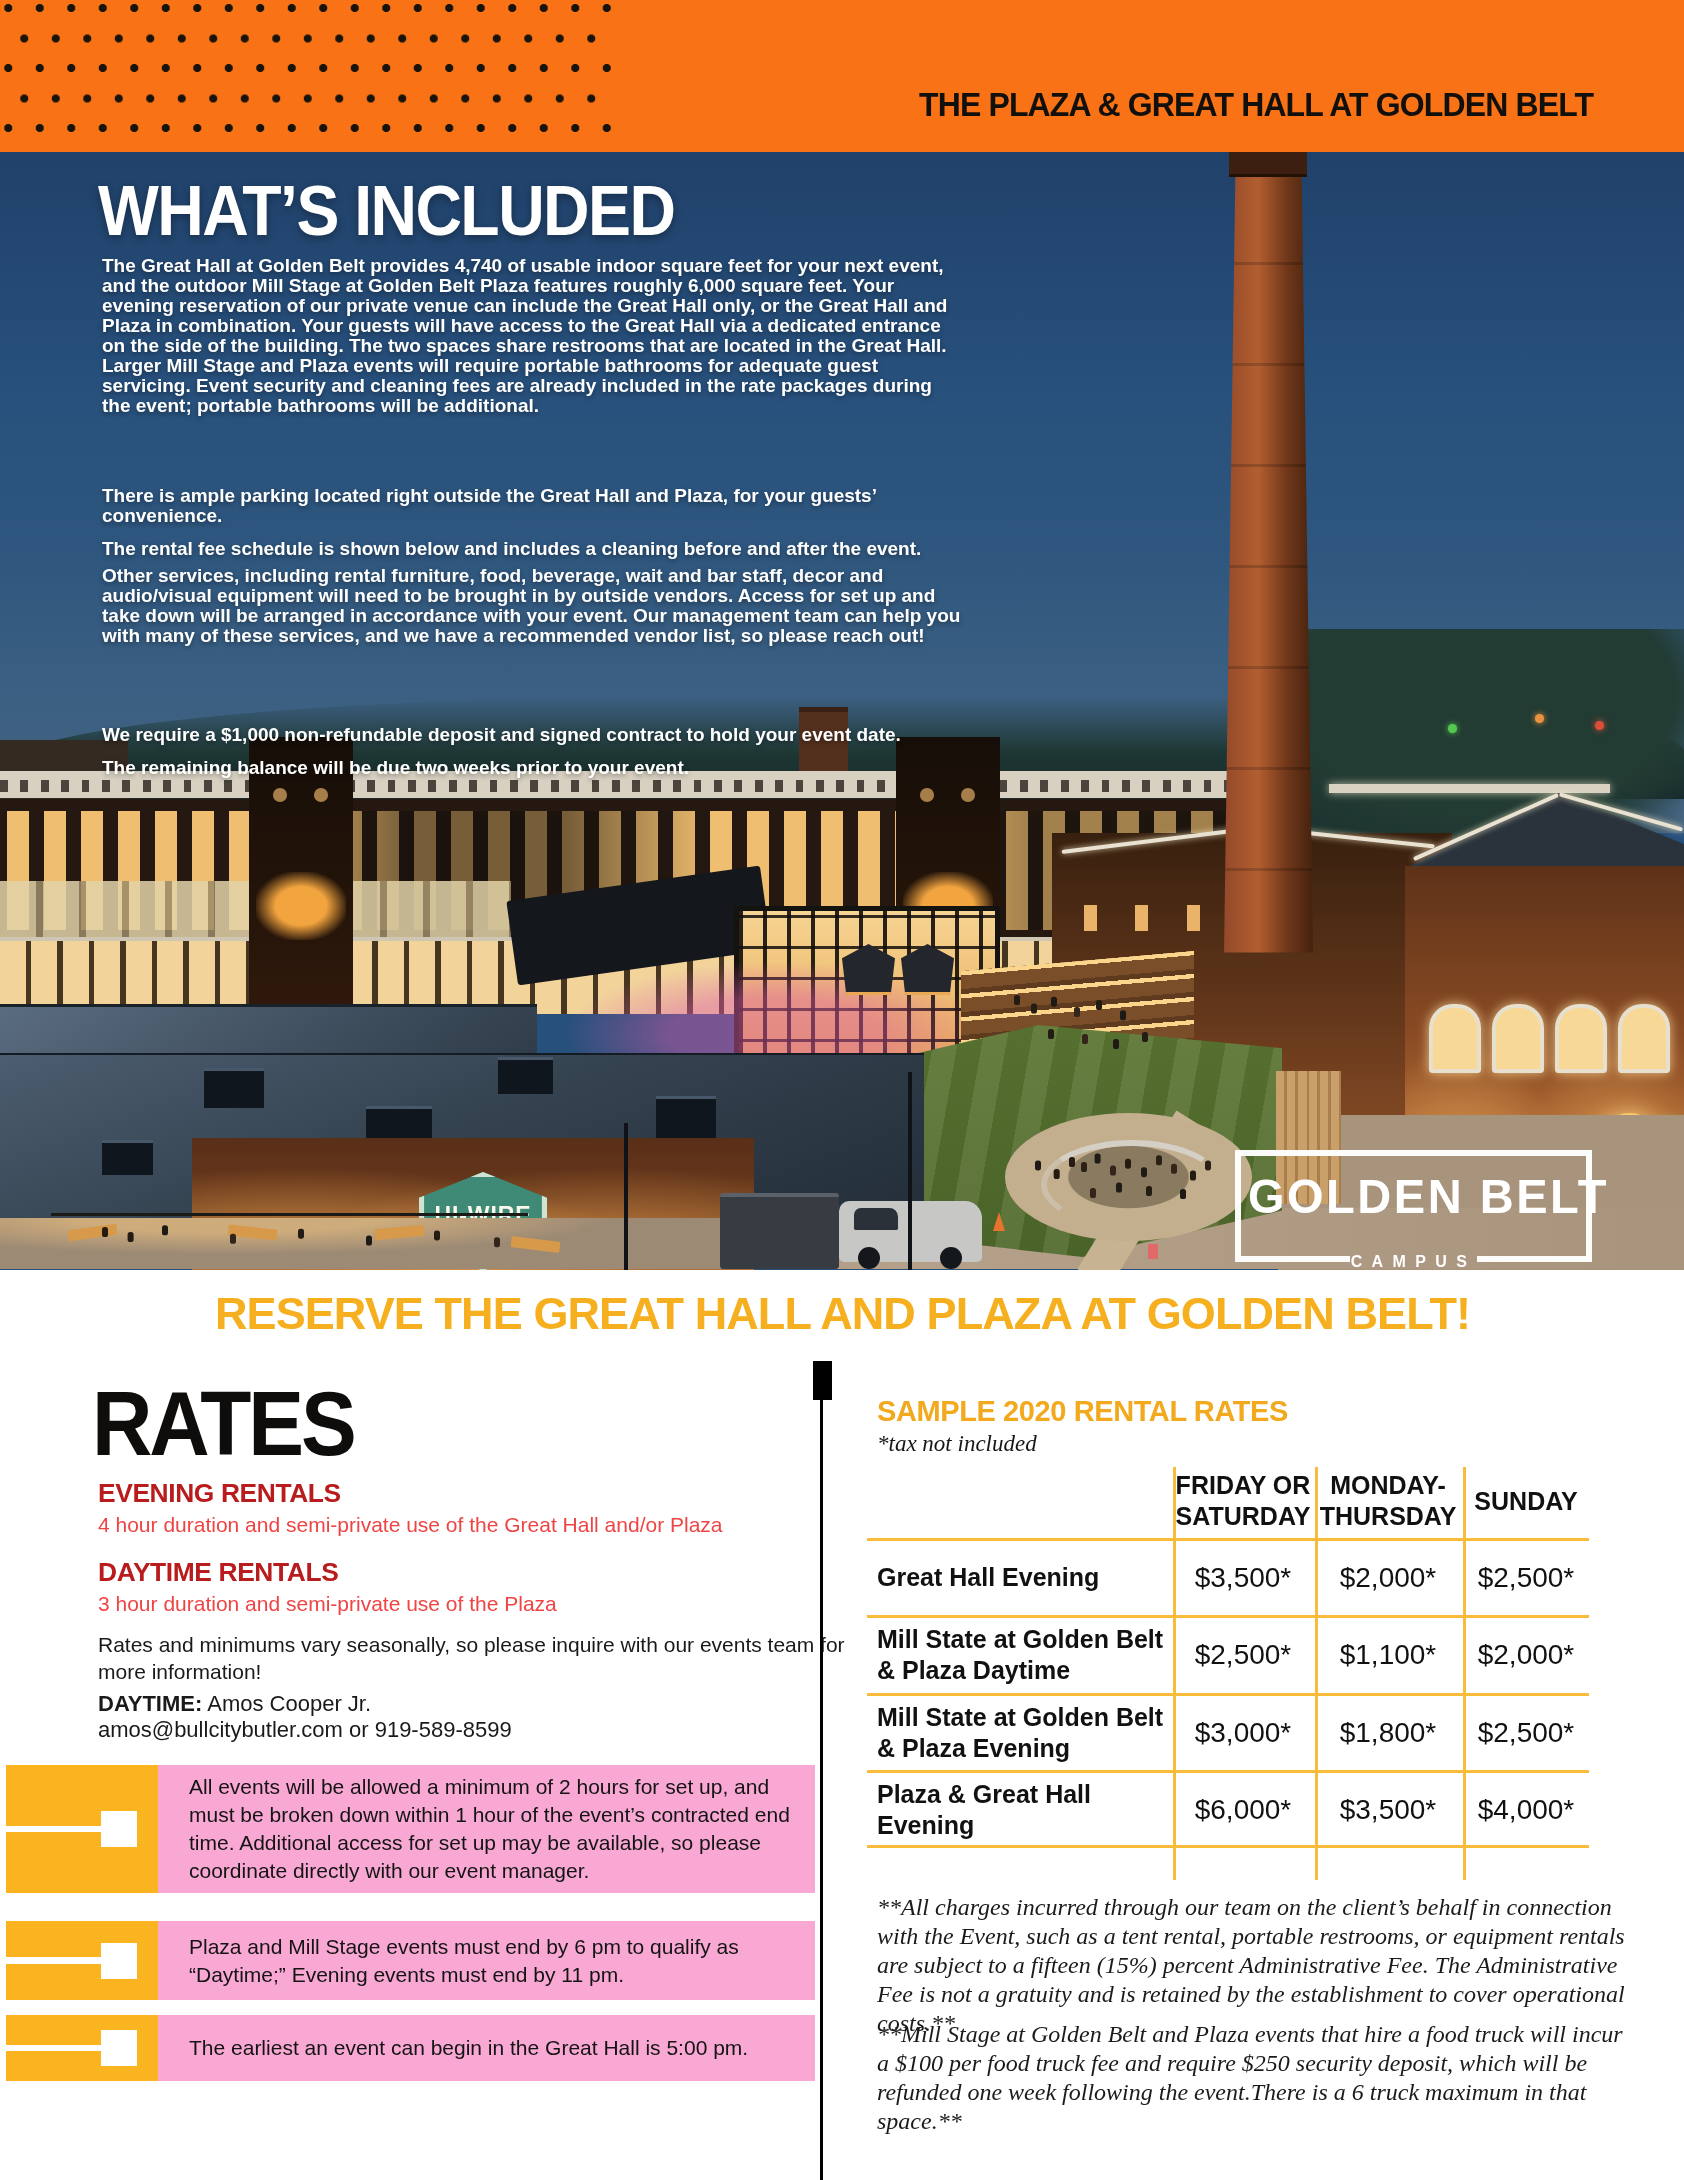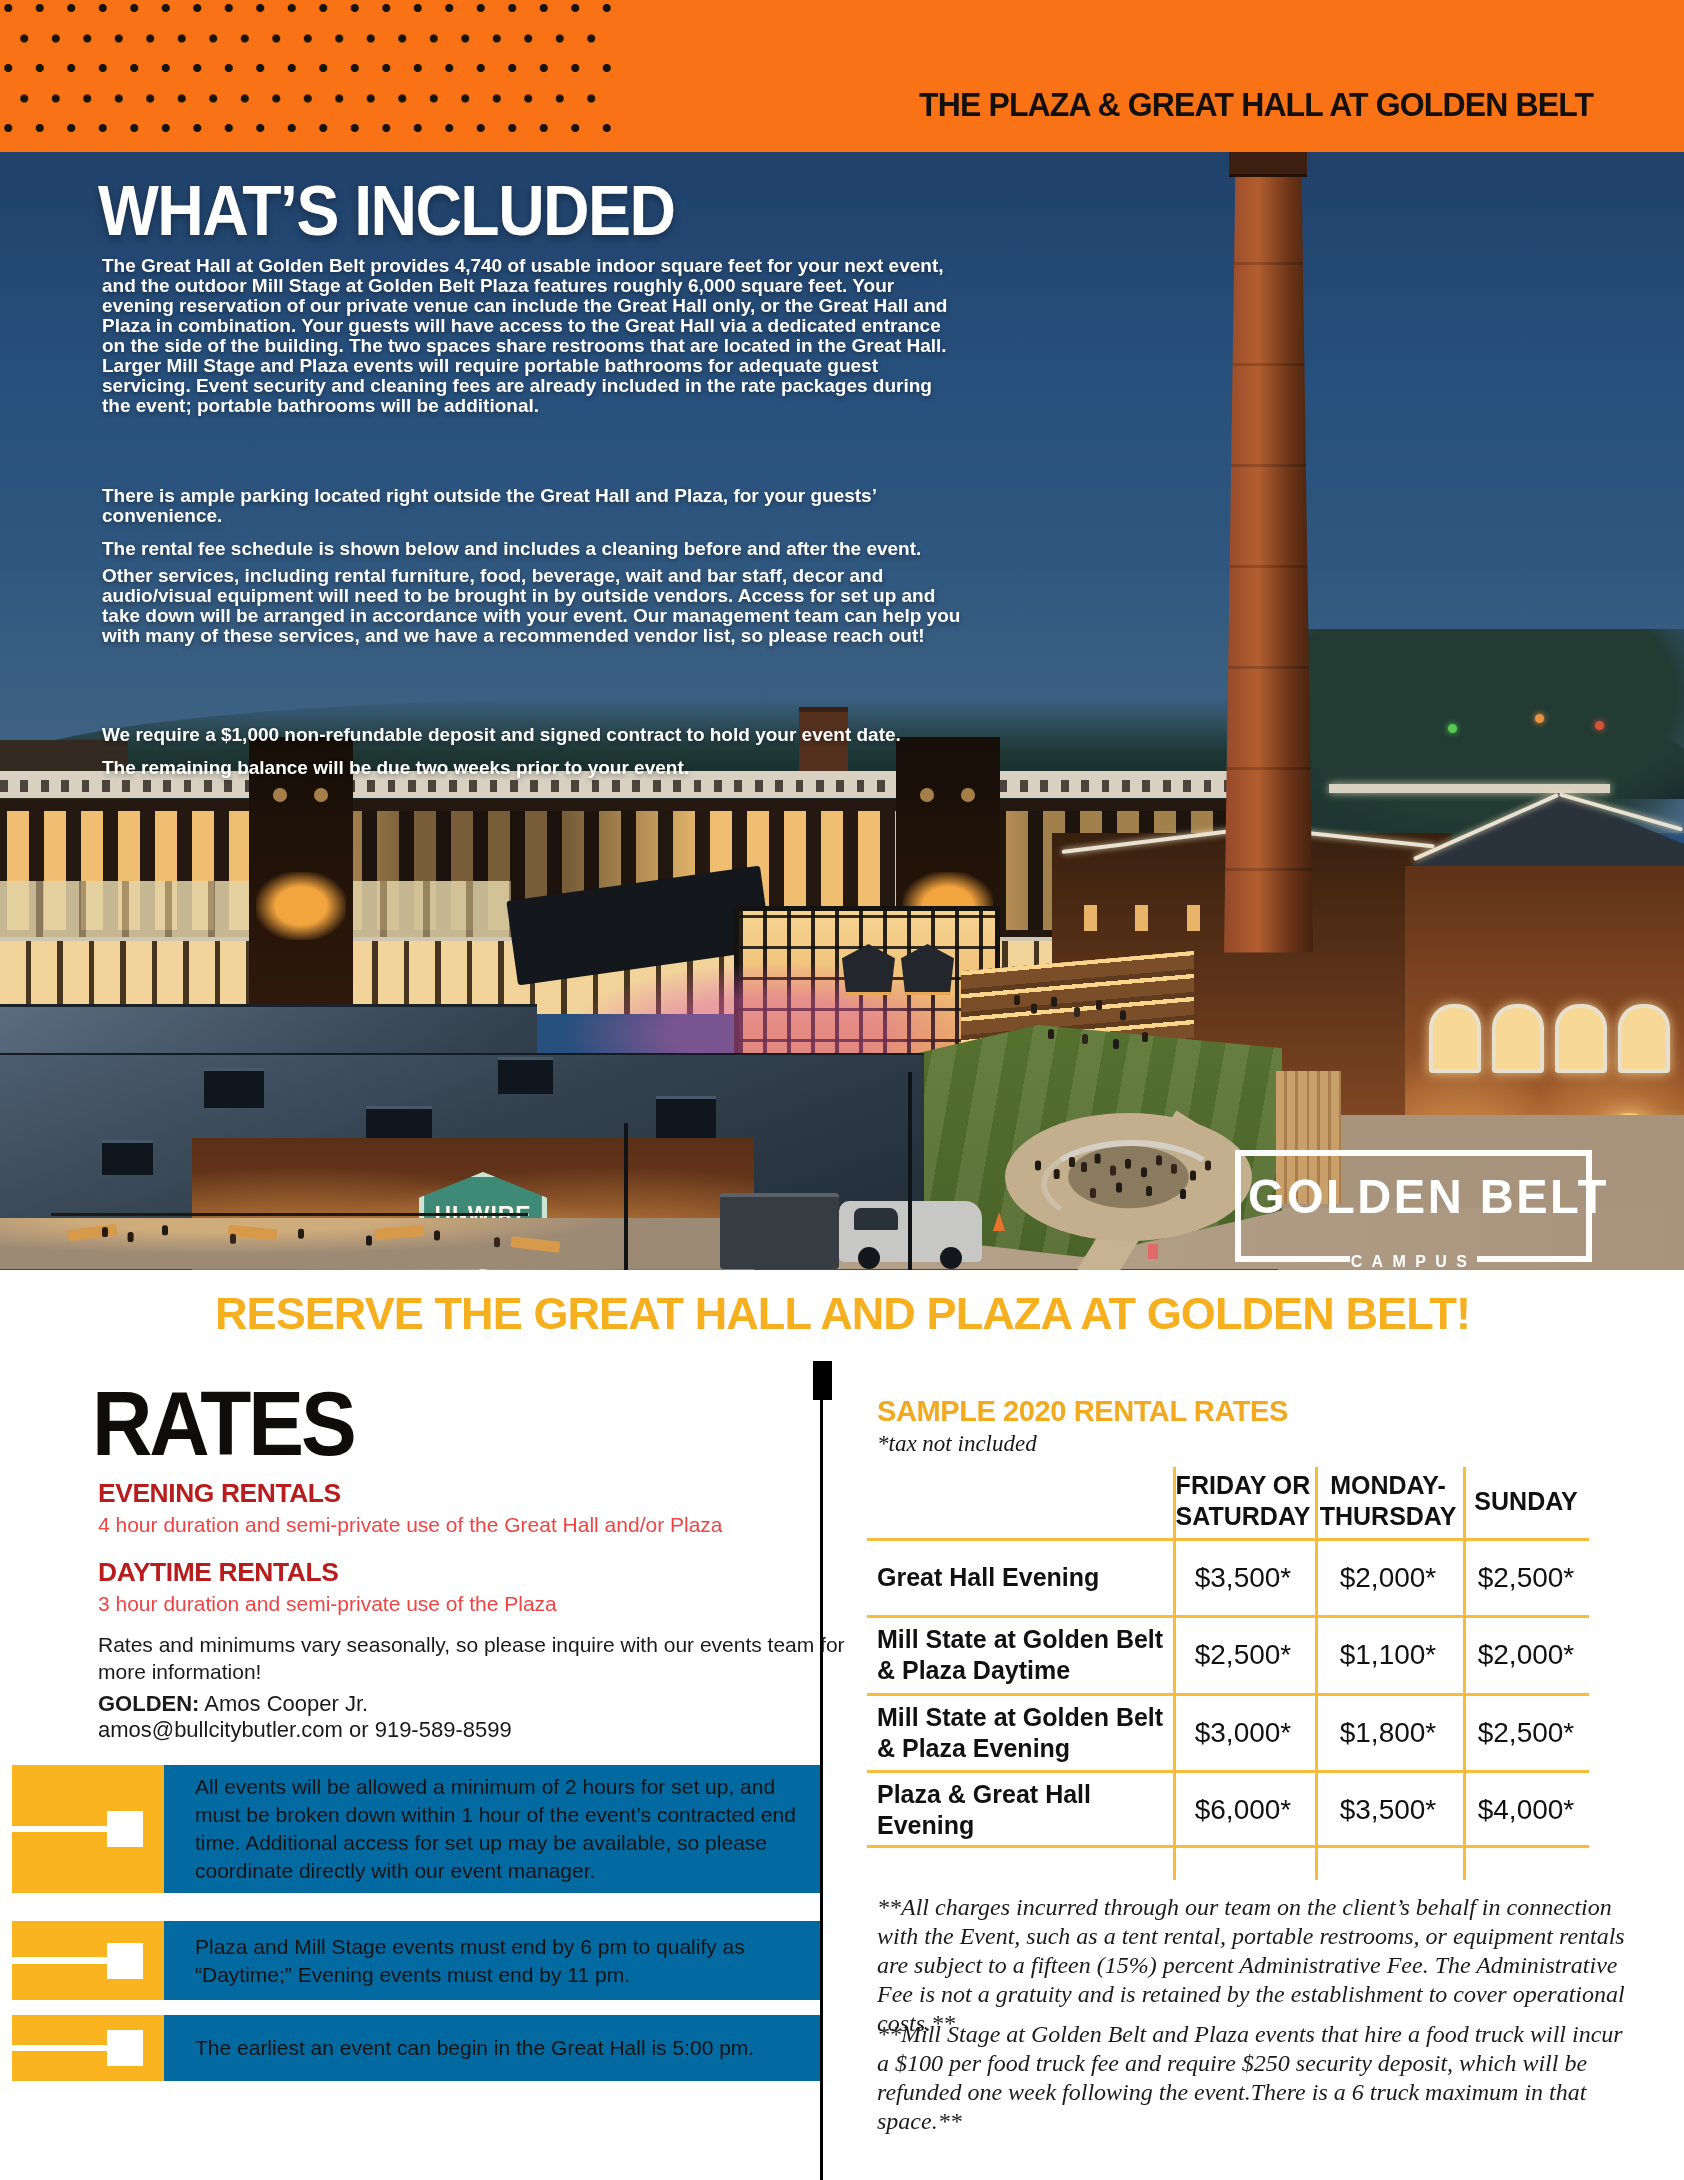--- a/index.html
+++ b/index.html
@@ -178,21 +178,21 @@
   .rates-title{left:92px;top:1373px;font-size:90px;font-weight:900;color:#0E0D0B;
     letter-spacing:-3.4px;transform:scaleX(.93);transform-origin:left center;}
   .sec-h{position:absolute;left:98px;font-size:26.4px;font-weight:900;color:#b91c1c;letter-spacing:-0.4px;}
   .sec-b{position:absolute;left:98px;font-size:21px;color:#ef4444;}
   .inquiry{left:98px;top:1631px;width:750px;font-size:21px;line-height:27px;color:#1A1A1A;}
   .contact{left:98px;top:1691px;font-size:22px;color:#1A1A1A;}
   .contact b{font-weight:900;}
   .email{left:98px;top:1717px;font-size:22px;color:#1A1A1A;}
 
   
-  .note{position:absolute;left:12px;width:809px;background:#0369a1;}
+  .note{position:absolute;left:6px;width:809px;background:#f9a8d4;}
   .note .tab{position:absolute;left:0;top:0;bottom:0;width:152px;background:#F9B41F;}
   .note .pin-line{position:absolute;left:0;top:50%;margin-top:-3.4px;width:101px;height:6.8px;background:#FFF;}
   .note .pin-sq{position:absolute;left:95px;top:50%;margin-top:-18px;width:36px;height:36px;background:#FFF;}
   .note .note-text{position:absolute;left:183px;right:22px;top:50%;transform:translateY(-50%);
     font-size:21px;line-height:28px;color:#141414;}
 
   
   .div-marker{left:813px;top:1361px;width:19px;height:39px;background:#000;}
   .div-line{left:820px;top:1400px;width:3.4px;height:780px;background:#000;}
 
@@ -351,21 +351,21 @@
 <div class="abs reserve">RESERVE THE GREAT HALL AND PLAZA AT GOLDEN BELT!</div>
 
 <div class="abs rates-title">RATES</div>
 
 <div class="sec-h" style="top:1478px;">EVENING RENTALS</div>
 <div class="sec-b" style="top:1513px;">4 hour duration and semi-private use of the Great Hall and/or Plaza</div>
 <div class="sec-h" style="top:1557px;">DAYTIME RENTALS</div>
 <div class="sec-b" style="top:1592px;">3 hour duration and semi-private use of the Plaza</div>
 
 <div class="abs inquiry">Rates and minimums vary seasonally, so please inquire with our events team for more information!</div>
-<div class="abs contact"><b>GOLDEN:</b><span> Amos Cooper Jr.</span></div>
+<div class="abs contact"><b>DAYTIME:</b><span> Amos Cooper Jr.</span></div>
 <div class="abs email">amos@bullcitybutler.com or 919-589-8599</div>
 
 <div class="note" style="top:1765px;height:128px;">
   <div class="tab">
     <div class="pin-line"></div>
     <div class="pin-sq"></div>
   </div>
   <div class="note-text">All events will be allowed a minimum of 2 hours for set up, and must be broken down within 1 hour of the event’s contracted end time. Additional access for set up may be available, so please coordinate directly with our event manager.</div>
 </div>
 <div class="note" style="top:1921px;height:79px;">

